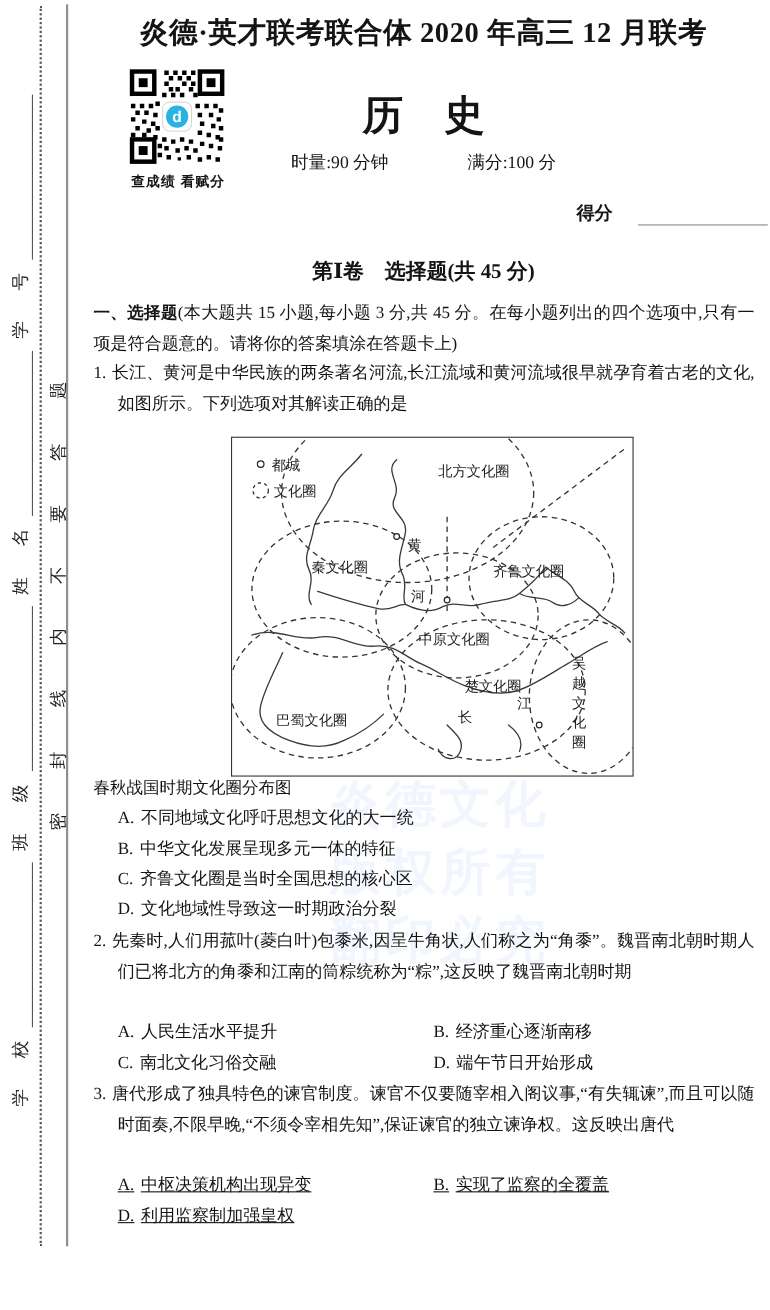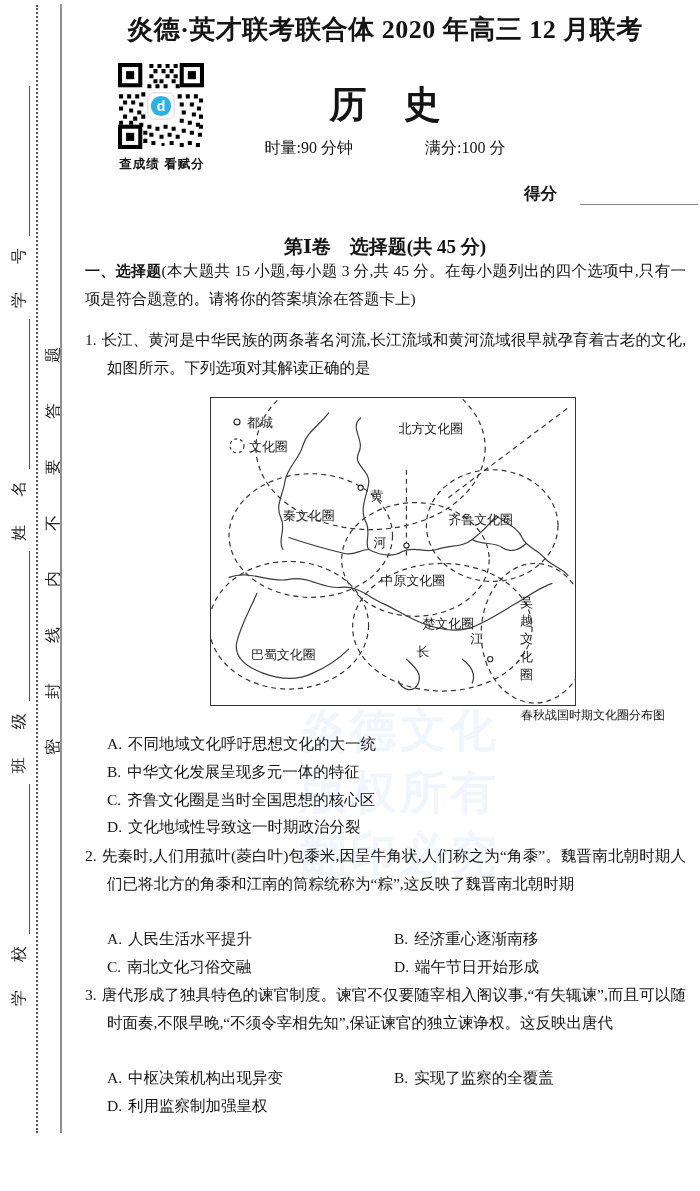--- a/index.html
+++ b/index.html
@@ -35,38 +35,38 @@
              justify-content:center;gap:72px;font-size:16px;}
   .score-line{position:absolute;left:524px;top:183px;display:flex;align-items:flex-end;
               font-family:"Liberation Sans","DejaVu Sans",sans-serif;font-weight:bold;font-size:16.5px;gap:20px;}
   .score-blank{display:inline-block;width:118px;height:17px;border-bottom:1.5px solid #888;margin-left:3px;}
 
   
   .sec-title{position:absolute;left:85px;top:234px;width:600px;text-align:center;
              font-size:19px;font-weight:bold;}
   .para{position:absolute;left:85px;width:601px;font-size:15.5px;line-height:27.6px;
         text-align:justify;margin:0;}
-  .intro{top:257px;}
+  .intro{top:271px;}
   .intro .lead{font-weight:bold;font-family:"Liberation Sans","DejaVu Sans",sans-serif;font-size:15px;}
   .qpara{padding-left:22px;text-indent:-22px;width:579px;}
   .q1{top:326px;}
   .q2{top:842px;}
   .q3{top:981px;}
   .qnum{margin-right:5px;}
 
   .map-box{position:absolute;left:210px;top:397px;width:366px;height:309px;
            border:1.5px solid #333;box-sizing:border-box;}
   .map-box svg{display:block;width:100%;height:100%;}
-  .map-caption{position:absolute;left:85px;top:707px;width:580px;text-align:right;font-size:12px;}
+  .map-caption{position:absolute;left:85px;top:707px;width:580px;text-align:left;font-size:15px;}
 
   .opts{position:absolute;font-size:15.5px;line-height:27.8px;}
   .opts-q1{left:107px;top:730px;}
   .opts-grid{display:grid;grid-template-columns:287px auto;}
   .opts-q2{left:107px;top:925px;width:578px;}
-  .opts-q3{left:107px;top:1064px;width:578px;}
+  .opts-q3{left:107px;top:1064px;width:578px;text-decoration:underline;}
   .opt{white-space:nowrap;}
   .opt .ol{margin-right:6px;}
 
   .footer{position:absolute;left:35px;top:1146px;width:660px;text-align:center;
           font-size:14.5px;letter-spacing:0.5px;margin-top:44px;}
 
   .map-label{font-family:"Liberation Serif","DejaVu Serif",serif;font-size:13px;fill:#1d1d1d;}
 </style>
 </head>
 <body>

